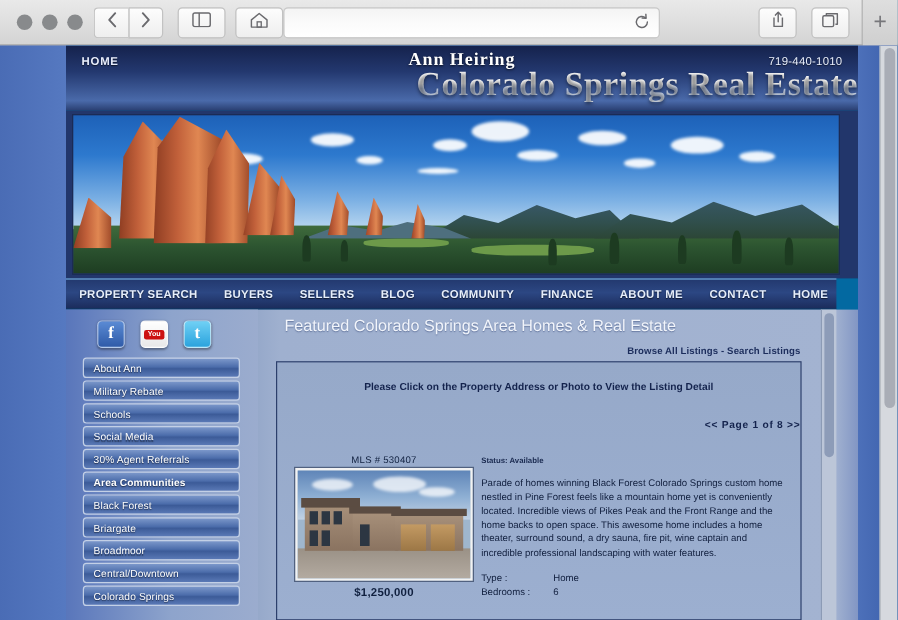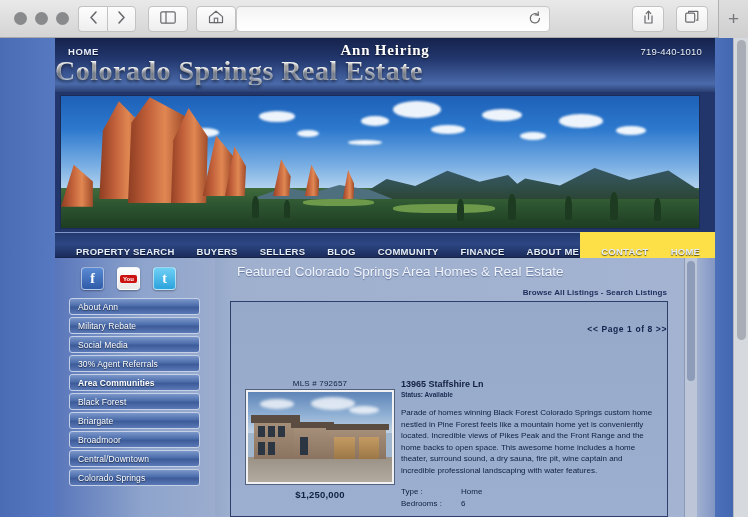--- a/index.html
+++ b/index.html
@@ -107,21 +107,21 @@
     background: linear-gradient(to right,
         #4a6cb5 0%, #5d81c8 12%, #4a6cb6 25%,
         #3f62ae 50%,
         #4a6cb6 75%, #6286cc 90%, #3c5fab 100%);
   }
   
   .site {
     position: absolute;
     left: 55px; top: 0px;
     width: 660px; height: 479px;
-    background: #fde047;
+    background: #0369a1;
   }
 
   
   .site-head {
     position: relative;
     width: 660px; height: 54px;
     background: linear-gradient(to bottom, #15224c 0%, #23386f 40%, #4a6aaa 85%, #2a3f72 100%);
     overflow: hidden;
   }
   .head-home {
@@ -150,21 +150,21 @@
     font-family: "Liberation Serif", serif;
     font-size: 15px;
     font-weight: bold;
     color: #ffffff;
     letter-spacing: 0.8px;
     text-shadow: 0 1px 2px rgba(0,0,0,0.75);
   }
   .head-title {
     position: absolute;
     left: 0; right: 0; top: 19px;
-    text-align: left;
+    text-align: right;
     font-family: "Liberation Serif", serif;
     font-size: 28px;
     font-weight: bold;
     letter-spacing: 0.5px;
     background: linear-gradient(to bottom, #ffffff 0%, #ffffff 45%, #b9c6dd 60%, #dfe7f3 100%);
     -webkit-background-clip: text;
     background-clip: text;
     color: transparent;
     text-shadow: 0 2px 3px rgba(0,0,0,0.45);
     line-height: 1.0;
@@ -216,28 +216,27 @@
   }
   .hero .tree {
     position: absolute;
     background: #1d3b21;
     border-radius: 45% 45% 20% 20%;
   }
 
   
   .navbar {
     position: relative;
-    width: 525px; height: 26px;
+    width: 642px; height: 26px;
     background: linear-gradient(to bottom, #23396f 0%, #2c4783 45%, #1b2c5c 100%);
     border-top: 1px solid #7d97c8;
     border-bottom: 1px solid #16244b;
     box-sizing: border-box;
     display: flex;
-    align-items: flex-end;
-    padding-left: 10px;
+    align-items: center;
   }
   .navbar a {
     color: #e6eefb;
     font-size: 9.5px;
     font-weight: bold;
     letter-spacing: 0.25px;
     text-decoration: none;
     padding: 0 11px;
     white-space: nowrap;
     text-shadow: 0 1px 1px rgba(0,0,0,0.65);
@@ -600,41 +599,43 @@
             <div class="soc soc-fb">f</div>
             <div class="soc soc-yt">
                 <div class="ytbox">You</div>
               </div>
             <div class="soc soc-tw">t</div>
           </div>
 
           <div class="menu">
             <div class="menu-item">About Ann</div>
             <div class="menu-item">Military Rebate</div>
+            <div class="menu-item">Schools</div>
             <div class="menu-item">Social Media</div>
             <div class="menu-item">30% Agent Referrals</div>
             <div class="menu-item bold">Area Communities</div>
             <div class="menu-item">Black Forest</div>
             <div class="menu-item">Briargate</div>
             <div class="menu-item">Broadmoor</div>
             <div class="menu-item">Central/Downtown</div>
             <div class="menu-item">Colorado Springs</div>
           </div>
         </div>
 
         <div class="content">
           <div class="content-title">Featured Colorado Springs Area Homes &amp; Real Estate</div>
           <div class="browse-links">Browse All Listings - Search Listings</div>
 
           <div class="listing-box">
+            <div class="click-note">Please Click on the Property Address or Photo to View the Listing Detail</div>
             <div class="pager">&lt;&lt;  Page 1 of 8  &gt;&gt;</div>
 
             <div class="listing-row">
               <div class="photo-col">
-                <div class="mls">MLS # 792657</div>
+                <div class="mls">MLS # 530407</div>
                 <div class="photo">
                   <div class="p-sky"></div>
                   <div class="p-cloud" style="left:8%; top:8%; width:34px; height:10px;"></div>
                   <div class="p-cloud" style="left:44%; top:5%; width:44px; height:13px;"></div>
                   <div class="p-cloud" style="left:70%; top:16%; width:30px; height:8px;"></div>
                   <div class="p-drive"></div>
                   <div class="p-house" style="left:4%; top:30%; width:30%; height:44%;"></div>
                   <div class="p-roof" style="left:2%; top:26%; width:34%; height:8%;"></div>
                   <div class="p-house" style="left:32%; top:38%; width:26%; height:36%;"></div>
                   <div class="p-roof" style="left:30%; top:33%; width:30%; height:7%;"></div>
@@ -646,21 +647,20 @@
                   <div class="p-win" style="left:7%; top:56%; width:5%; height:14%;"></div>
                   <div class="p-win" style="left:14%; top:56%; width:5%; height:14%;"></div>
                   <div class="p-win" style="left:36%; top:50%; width:6%; height:20%;"></div>
                   <div class="p-garage" style="left:60%; top:50%; width:14%; height:24%;"></div>
                   <div class="p-garage" style="left:77%; top:50%; width:14%; height:24%;"></div>
                 </div>
                 <div class="price">$1,250,000</div>
               </div>
 
               <div class="detail-col">
-                <div class="addr">13965 Staffshire Ln</div>
                 <div class="status">Status: Available</div>
                 <div class="desc">Parade of homes winning Black Forest Colorado Springs custom home nestled in Pine Forest feels like a mountain home yet is conveniently located. Incredible views of Pikes Peak and the Front Range and the home backs to open space. This awesome home includes a home theater, surround sound, a dry sauna, fire pit, wine captain and incredible professional landscaping with water features.</div>
                 <div class="spec-table">
                   <div class="spec-row">
                     <div class="spec-k">Type :</div>
                     <div class="spec-v">Home</div>
                   </div>
                   <div class="spec-row">
                     <div class="spec-k">Bedrooms :</div>
                     <div class="spec-v">6</div>

